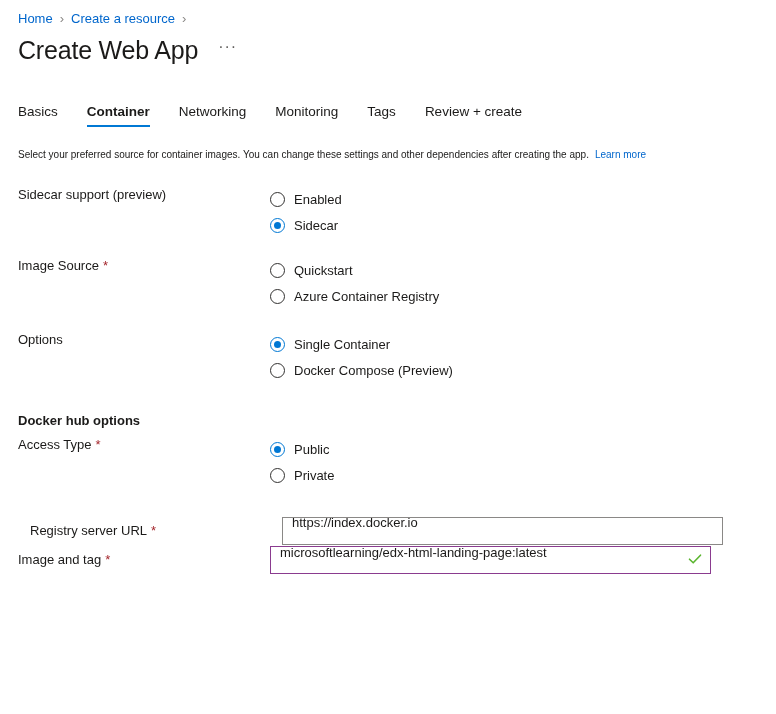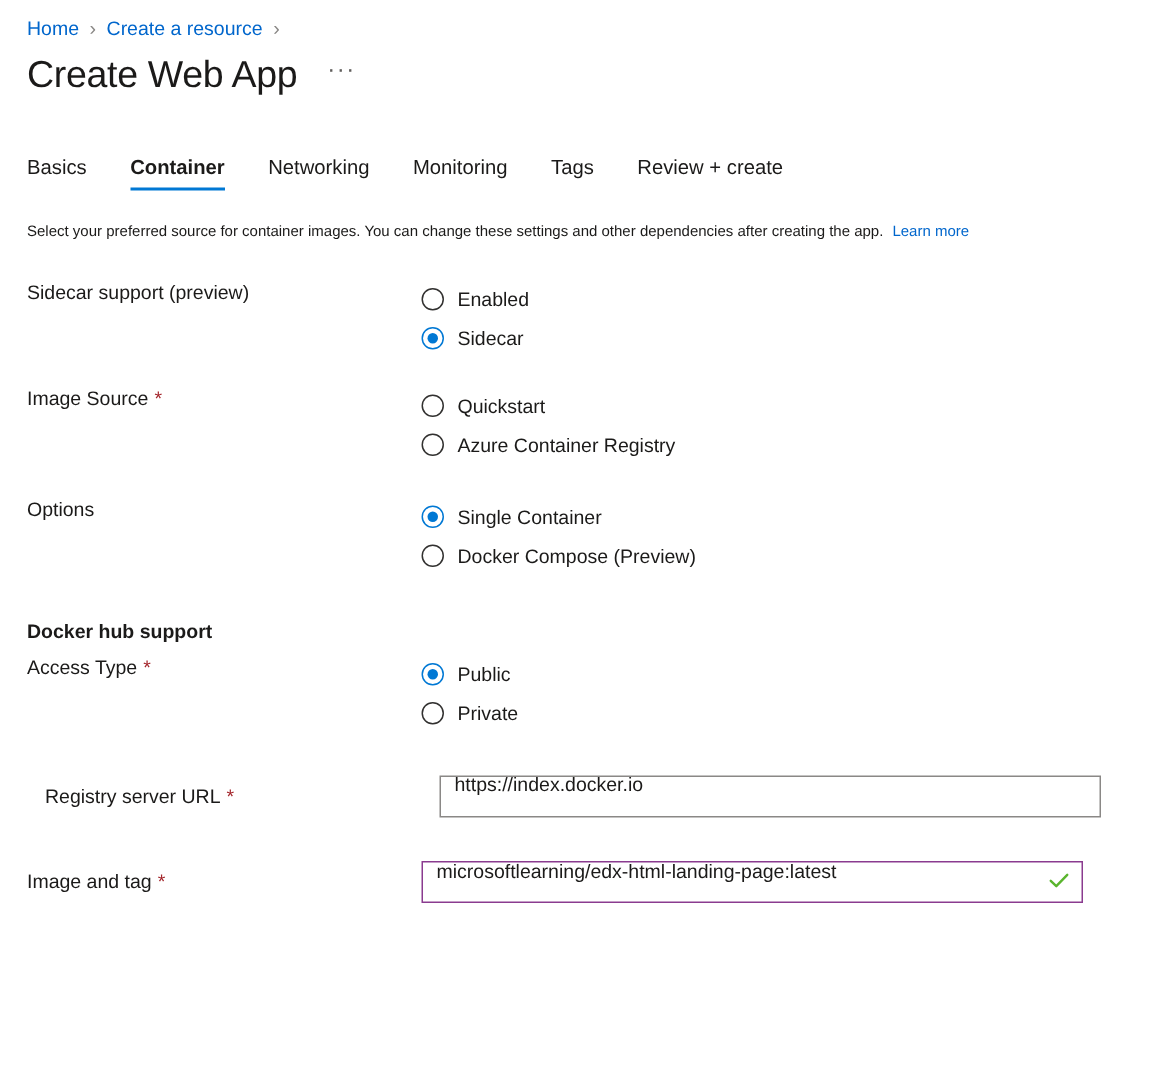--- a/index.html
+++ b/index.html
@@ -108,21 +108,20 @@
   }
 
   
   .form {
     padding: 0 18px;
     margin-top: 22px;
   }
   .row {
     display: flex;
     align-items: flex-start;
-    gap: 11px;
   }
   .label-col {
     width: 252px;
     flex: 0 0 252px;
     font-size: 13px;
     color: #1b1a19;
     padding-top: 1px;
     display: flex;
     align-items: center;
   }
@@ -314,21 +313,21 @@
         <span class="radio-label">Single Container</span>
       </div>
       <div class="radio-item">
         <span class="radio"></span>
         <span class="radio-label">Docker Compose (Preview)</span>
       </div>
     </div>
   </div>
 </div>
 
-<div class="section-header">Docker hub support</div>
+<div class="section-header">Docker hub options</div>
 
 <div class="form" style="margin-top:0;">
 
   <div class="row">
     <div class="label-col">
       <span>Access Type</span>
       <span class="req">*</span>
     </div>
     <div class="control-col">
       <div class="radio-item">
@@ -347,21 +346,21 @@
       <span>Registry server URL</span>
       <span class="req">*</span>
     </div>
     <div class="control-col">
       <div class="input-wrap">
         <input class="text-input" type="text" value="https://index.docker.io" style="">
       </div>
     </div>
   </div>
 
-  <div class="row" style="margin-top:28px; align-items:center;">
+  <div class="row" style="margin-top:0; align-items:center;">
     <div class="label-col">
       <span>Image and tag</span>
       <span class="req">*</span>
     </div>
     <div class="control-col">
       <div class="input-wrap">
         <input class="text-input validated" type="text" value="microsoftlearning/edx-html-landing-page:latest" style="">
         <svg class="check-icon" viewBox="0 0 14 14">
           <path d="M1.5 7.2 L5.2 10.8 L12.5 3.2" fill="none" stroke="#5ab52e" stroke-width="1.6" stroke-linecap="round" stroke-linejoin="round"></path>
         </svg>

